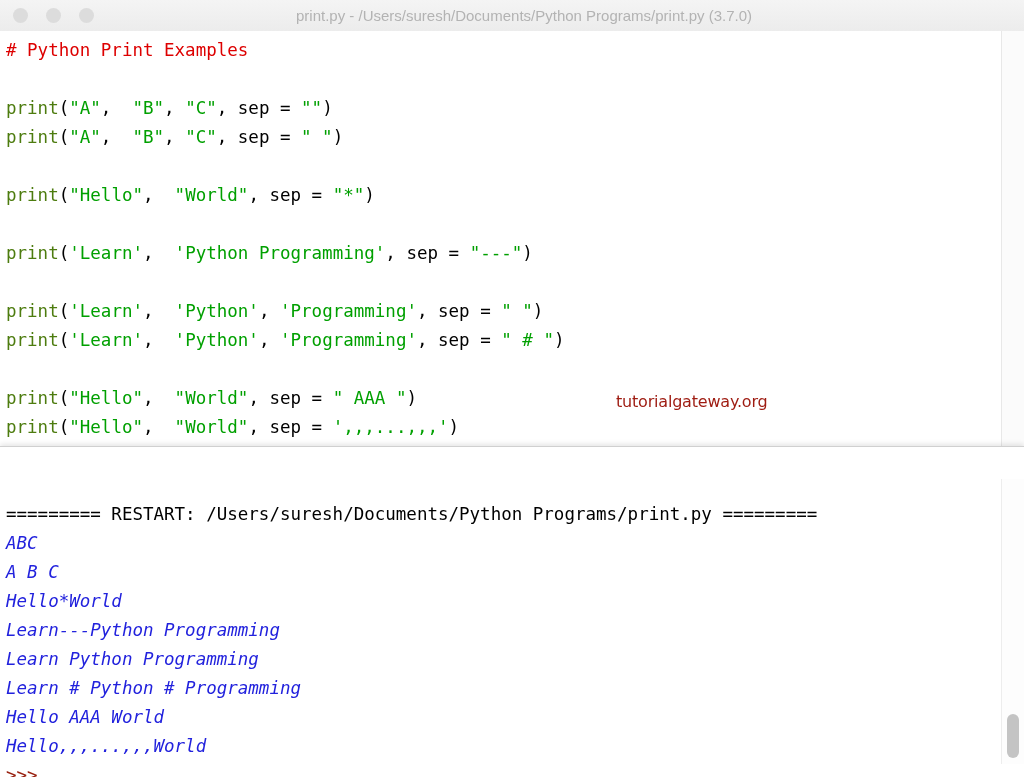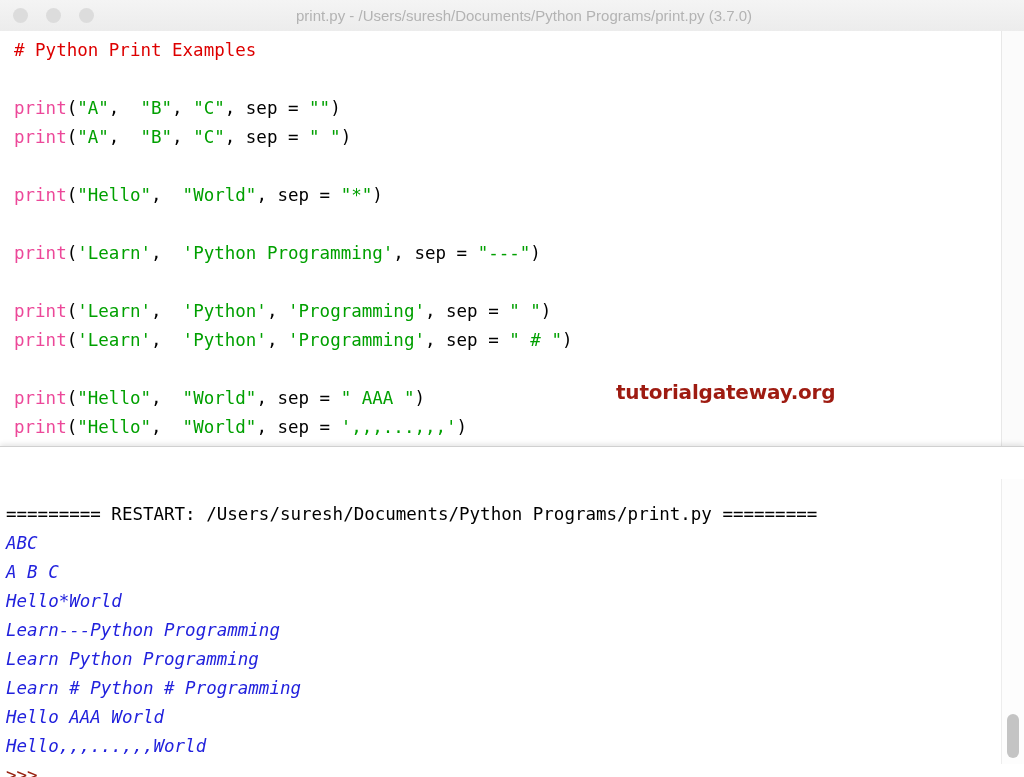--- a/index.html
+++ b/index.html
@@ -104,35 +104,35 @@
   }
 
   .code {
     font-family: "DejaVu Sans Mono", monospace;
     font-size: 17.5px;
     line-height: 29px;
     white-space: pre;
     padding: 5px 0 0 6px;
     color: #000000;
   }
-  .code .ln { display: block; height: 29px; margin-left: 8px; }
+  .code .ln { display: block; height: 29px; }
   .code .blank { display: block; height: 29px; }
 
   .t-comment { color: #dd0000; }
-  .t-kw      { color: #ec4899; text-align: center; }
+  .t-kw      { color: #4d7c0f; text-align: center; }
   .t-str     { color: #00a000; }
   .t-plain   { color: #000000; }
 
   .watermark {
     position: absolute;
     left: 616px;
-    top: 380px;
+    top: 392px;
     font-family: "DejaVu Sans", sans-serif;
-    font-weight: bold;
-    font-size: 20px;
+    font-weight: normal;
+    font-size: 16px;
     color: #9e1b11;
     letter-spacing: -0.2px;
     white-space: nowrap;
   }
 
   
   .shell-window {
     position: absolute;
     left: 0;
     top: 446px;

